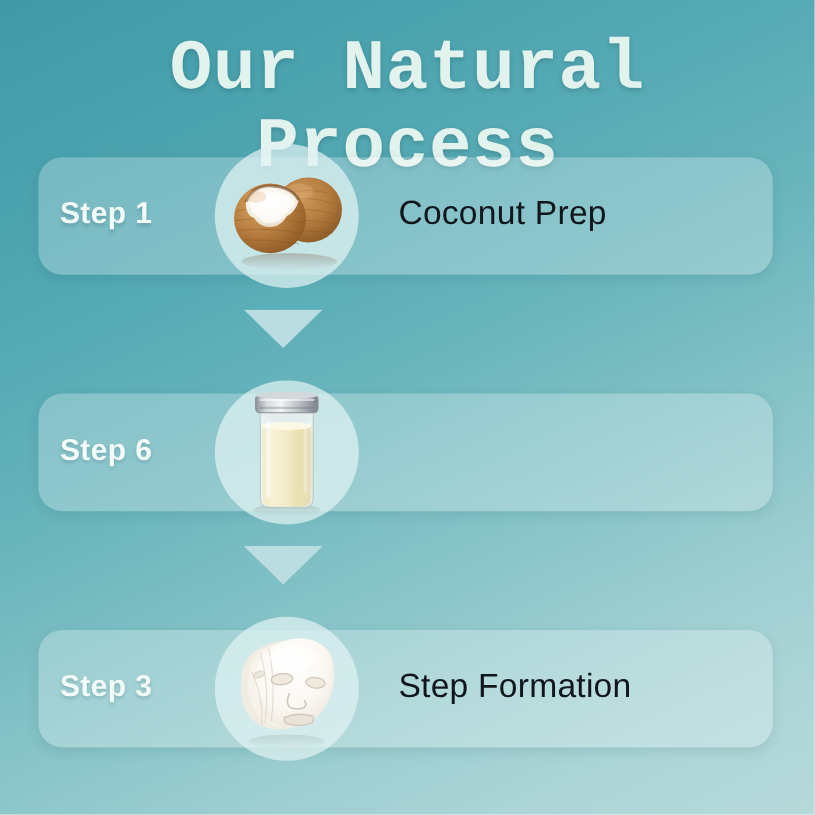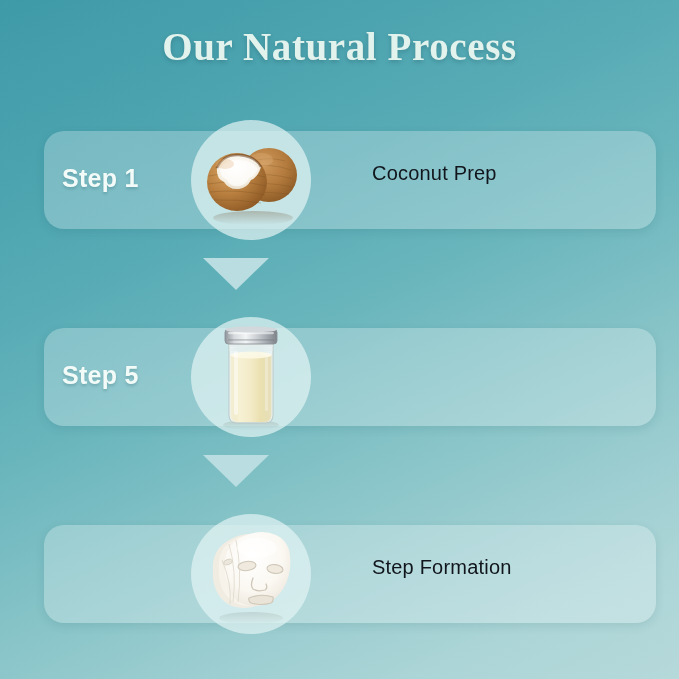--- a/index.html
+++ b/index.html
@@ -28,33 +28,33 @@
   
   .title-wrap {
     position: absolute;
     top: 26px;
     left: 0;
     width: 679px;
     text-align: center;
   }
   .title {
     display: inline-block;
-    font-family: Liberation Serif, serif;
-    font-size: 39px;
+    font-family: Liberation Mono, monospace;
+    font-size: 59px;
     font-weight: bold;
     letter-spacing: 0.6px;
     color: #e2f2ec;
     text-shadow: 0 2px 4px rgba(20,70,80,0.28);
     line-height: 1.1;
   }
 
   
   .row {
     position: absolute;
-    left: 16px;
+    left: 4px;
     width: 603px;
     height: 120px;
   }
   .row-1 { top: 120px; }
   .row-2 { top: 317px; }
   .row-3 { top: 514px; }
 
   .card {
     position: absolute;
     left: 28px;
@@ -77,26 +77,25 @@
     color: #f2fbf8;
     text-shadow: 0 2px 3px rgba(20,70,80,0.22);
     letter-spacing: 0.3px;
   }
 
   .step-title {
     position: absolute;
     left: 328px;
     top: 42px;
     font-family: "Liberation Sans", sans-serif;
-    font-size: 20px;
+    font-size: 28px;
     font-weight: normal;
     color: #11161c;
     letter-spacing: 0.2px;
     white-space: nowrap;
-    margin-left: 28px;
   }
 
   
   .icon-circle {
     position: absolute;
     left: 175px;
     top: 0px;
     width: 120px;
     height: 120px;
     border-radius: 50%;
@@ -192,21 +191,21 @@
     </div>
 
     <div class="step-title">Coconut Prep</div>
   </div>
 
   <div class="arrow arrow-1"></div>
 
   <div class="row row-2">
     <div class="card"></div>
 
-    <div class="step-label">Step 5</div>
+    <div class="step-label">Step 6</div>
 
     <div class="icon-circle">
       <div class="icon-art">
         <svg viewBox="0 0 120 120" xmlns="http://www.w3.org/2000/svg">
           <defs>
             <linearGradient id="lidGrad" x1="0" y1="0" x2="1" y2="0">
               <stop offset="0%" stop-color="#8e949a"></stop>
               <stop offset="18%" stop-color="#d7dbde"></stop>
               <stop offset="40%" stop-color="#f2f4f5"></stop>
               <stop offset="62%" stop-color="#c9ced2"></stop>
@@ -256,20 +255,21 @@
       </div>
     </div>
 
   </div>
 
   <div class="arrow arrow-2"></div>
 
   <div class="row row-3">
     <div class="card"></div>
 
+    <div class="step-label">Step 3</div>
 
     <div class="icon-circle">
       <div class="icon-art">
         <svg viewBox="0 0 120 120" xmlns="http://www.w3.org/2000/svg">
           <defs>
             <radialGradient id="maskGrad" cx="42%" cy="32%" r="75%">
               <stop offset="0%" stop-color="#ffffff"></stop>
               <stop offset="62%" stop-color="#fbf8f2"></stop>
               <stop offset="100%" stop-color="#ece6db"></stop>
             </radialGradient>

